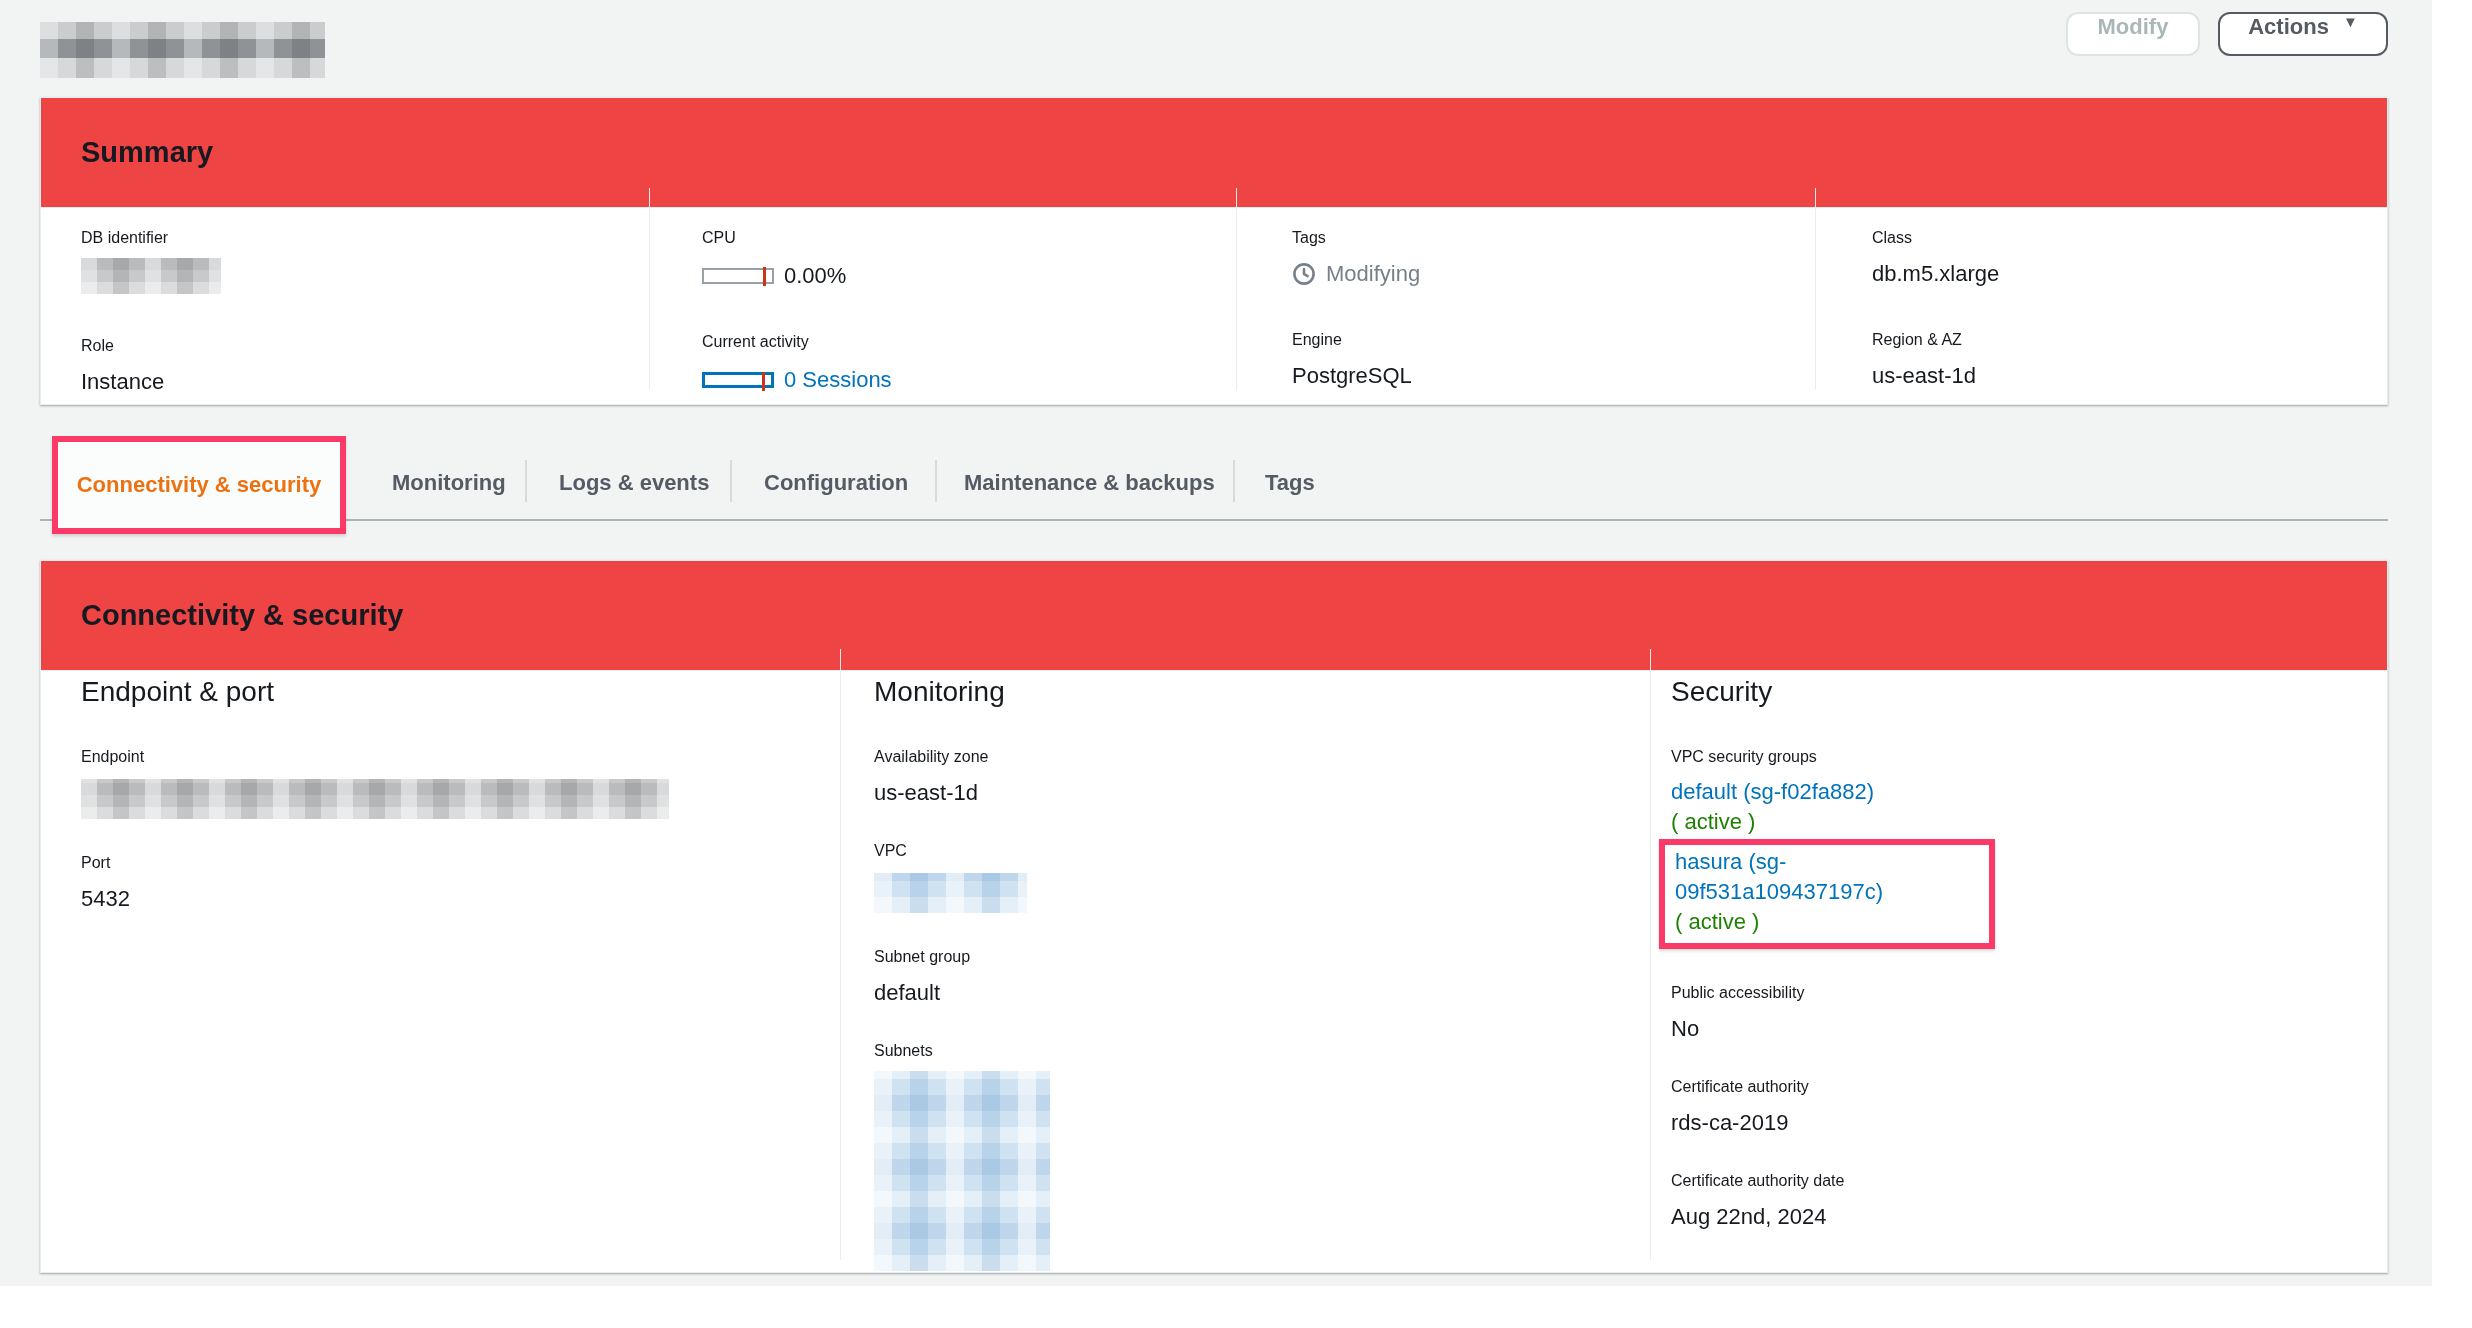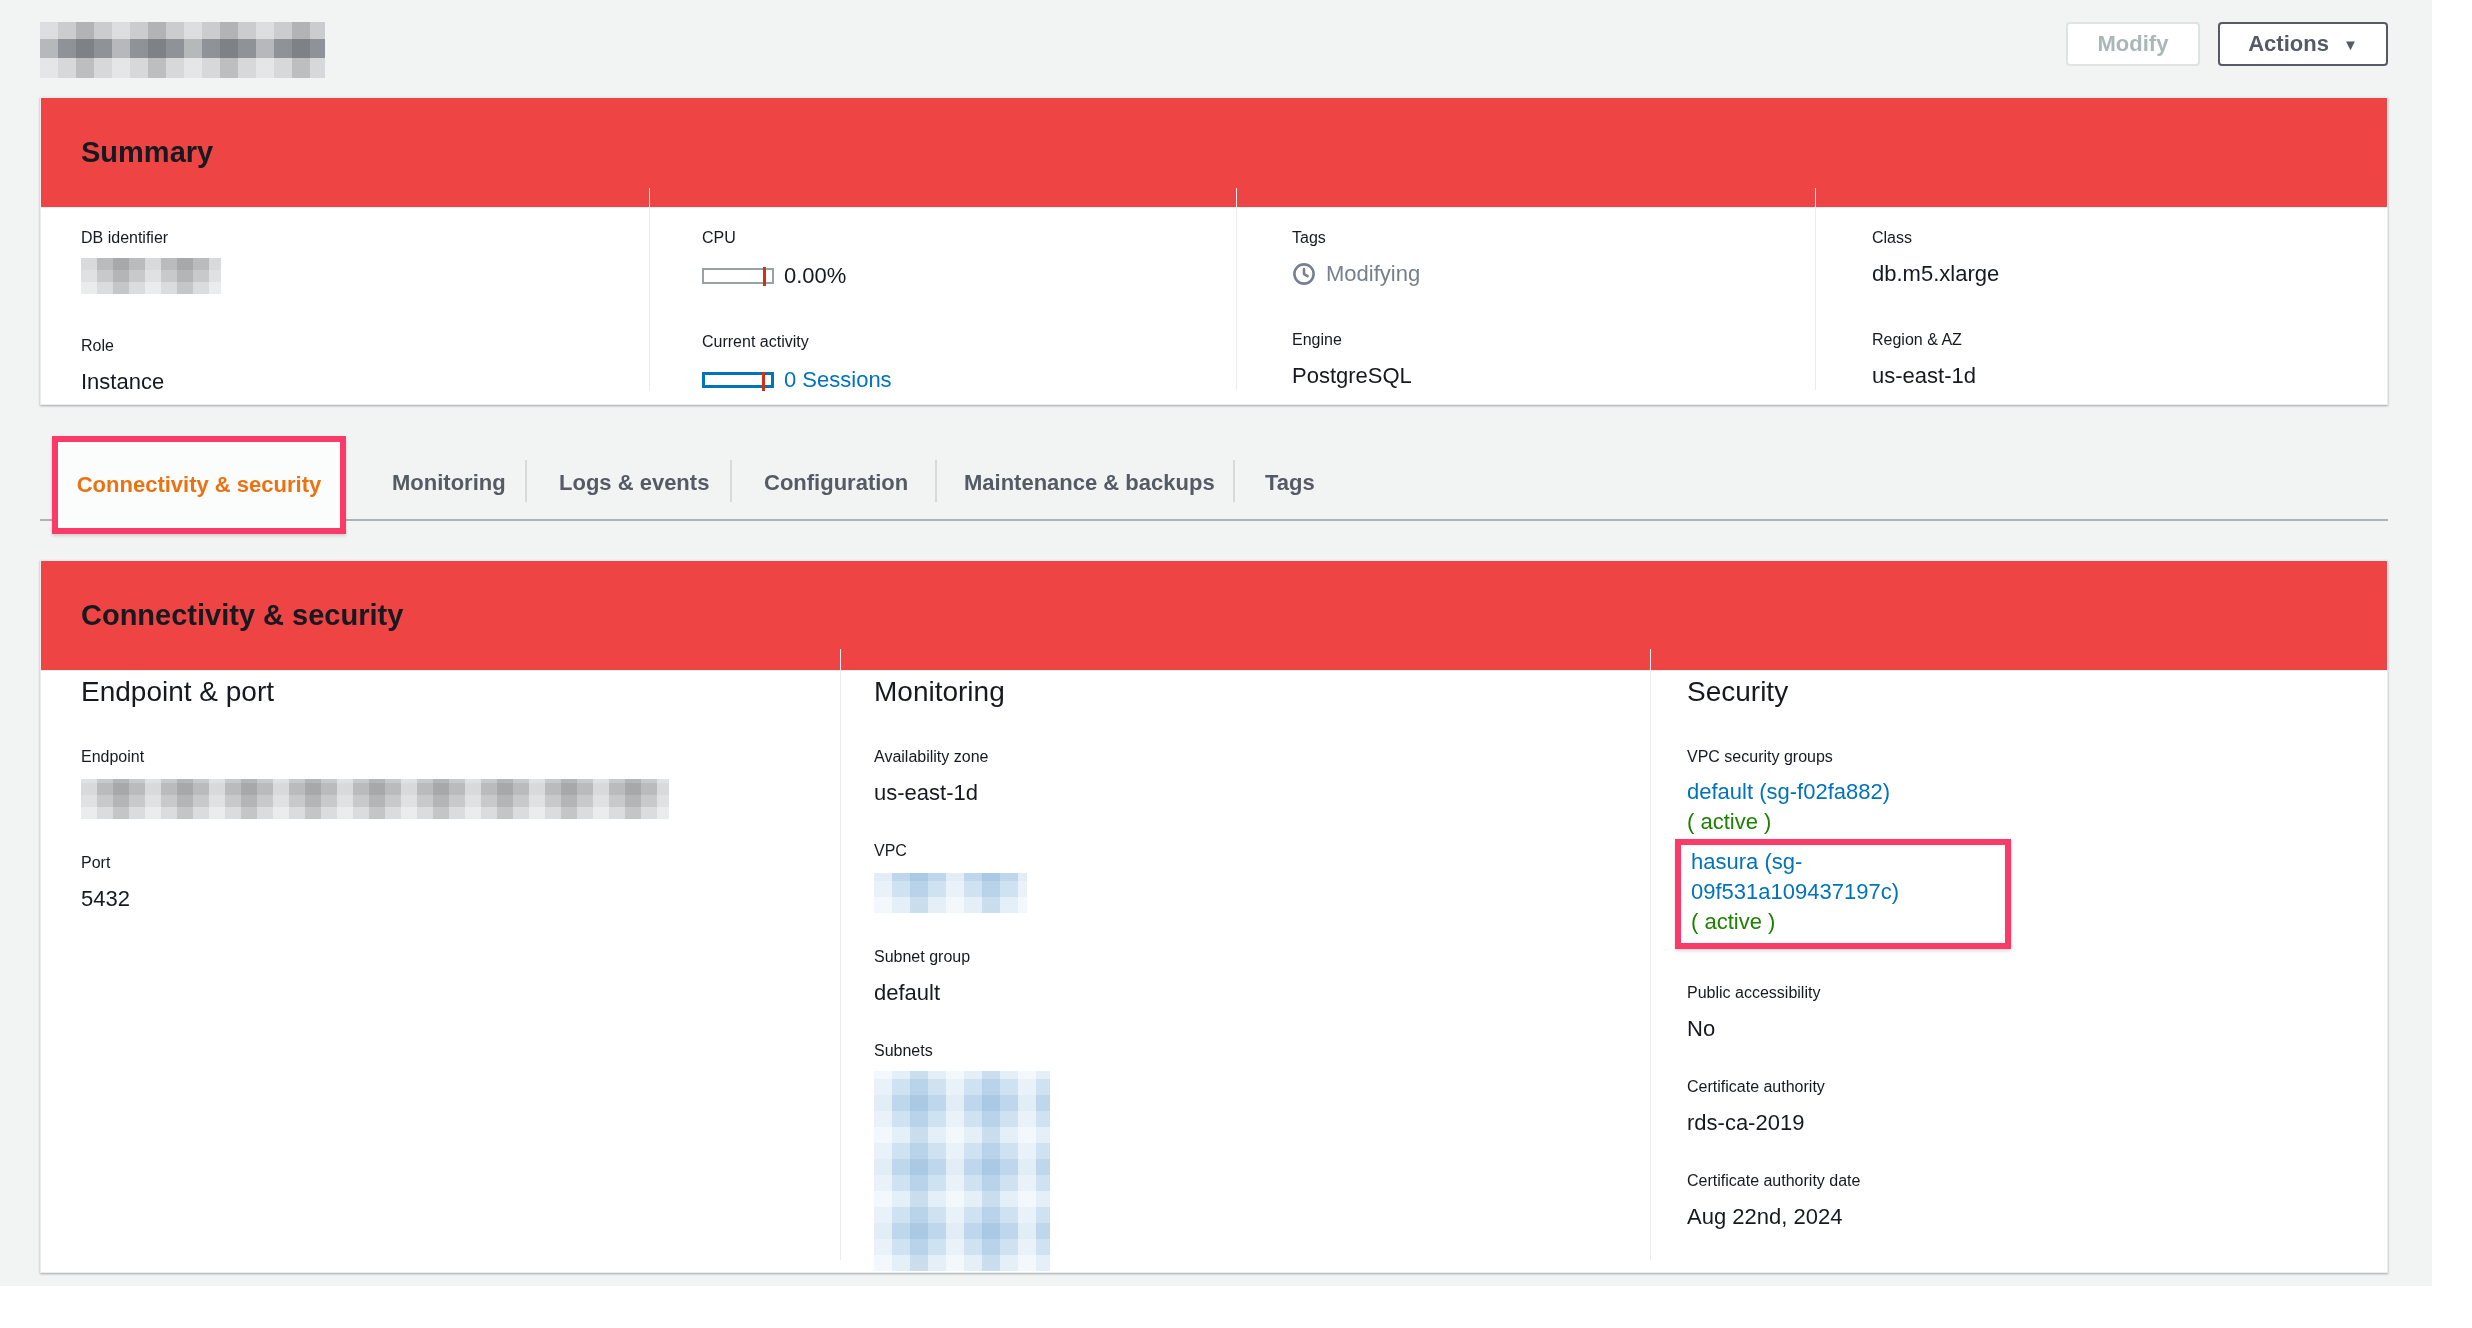--- a/index.html
+++ b/index.html
@@ -21,22 +21,22 @@
       linear-gradient(180deg, #caccce 0 30%, #8f9397 30% 64%, #d6d8da 64% 100%);
   }
   .px-blue {
     background-color:#cfe2f2;
     background-image:
       repeating-linear-gradient(90deg, rgba(255,255,255,.55) 0 18px, rgba(255,255,255,0) 18px 36px, rgba(45,115,180,.14) 36px 54px, rgba(0,0,0,0) 54px 72px),
       repeating-linear-gradient(0deg, rgba(255,255,255,.45) 0 16px, rgba(255,255,255,0) 16px 32px, rgba(45,115,180,.10) 32px 48px, rgba(0,0,0,0) 48px 64px);
   }
 
   
-  .btn { position:absolute; top:22px; height:44px; border-radius:4px; background:#fff;
-         font-size:22px; font-weight:bold; display:flex; align-items:center; justify-content:center; cursor:pointer; }
+  .btn { position:absolute; top:12px; height:44px; border-radius:12px; background:#fff;
+         font-size:22px; font-weight:bold; display:flex; justify-content:center; cursor:pointer; }
   .btn-modify { left:2066px; width:134px; border:2px solid #dee3e3; color:#aab7b8; }
   .btn-actions { left:2218px; width:170px; border:2px solid #545b64; color:#545b64; gap:14px; }
   .btn-actions .caret { font-size:15px; line-height:1; }
 
   
   .panel { position:absolute; left:40px; width:2348px; background:#ffffff;
            border:1px solid #eaeded; box-shadow:0 1px 2px rgba(0,28,36,.35); }
   .panel-header { height:110px; background:#ef4444; border-bottom:1px solid #eaeded;
                   display:flex; align-items:center; padding-left:40px; }
   .panel-title { font-size:29px; font-weight:bold; color:#16191f; }
@@ -76,21 +76,21 @@
   .active-tab-box { position:absolute; left:52px; top:436px; width:294px; height:98px;
                     border:6px solid #fb3a67; background:#fbfcfc; z-index:3;
                     display:flex; align-items:center; justify-content:center;
                     box-shadow:0 2px 3px rgba(0,0,0,.15); cursor:pointer; }
   .active-tab-box .tab-active-label { font-size:22px; font-weight:bold; color:#ec7211; white-space:nowrap; }
 
   
   .conn-col { top:88px; bottom:12px; padding-top:26px; }
   .conn-col-1 { left:0; width:799px; padding-left:40px; }
   .conn-col-2 { left:799px; width:810px; padding-left:33px; }
-  .conn-col-3 { left:1609px; width:739px; padding-left:36px; }
+  .conn-col-3 { left:1609px; width:739px; padding-left:20px; }
   .section-heading { font-size:28px; font-weight:400; color:#16191f; line-height:34px; }
   .conn-col .field { margin-top:30px; }
   .conn-col .field.first { margin-top:34px; }
 
   .hl-box { border:6px solid #fb3a67; background:#ffffff; width:336px; margin-left:-12px; margin-top:2px;
             padding:2px 10px 6px 10px; box-shadow:0 2px 3px rgba(0,0,0,.15); }
   .sg-line { font-size:22px; line-height:30px; }
 
   .redact-title { position:absolute; left:40px; top:22px; width:285px; height:56px; }
   .redact-dbid { width:140px; height:36px; margin-top:6px; }

